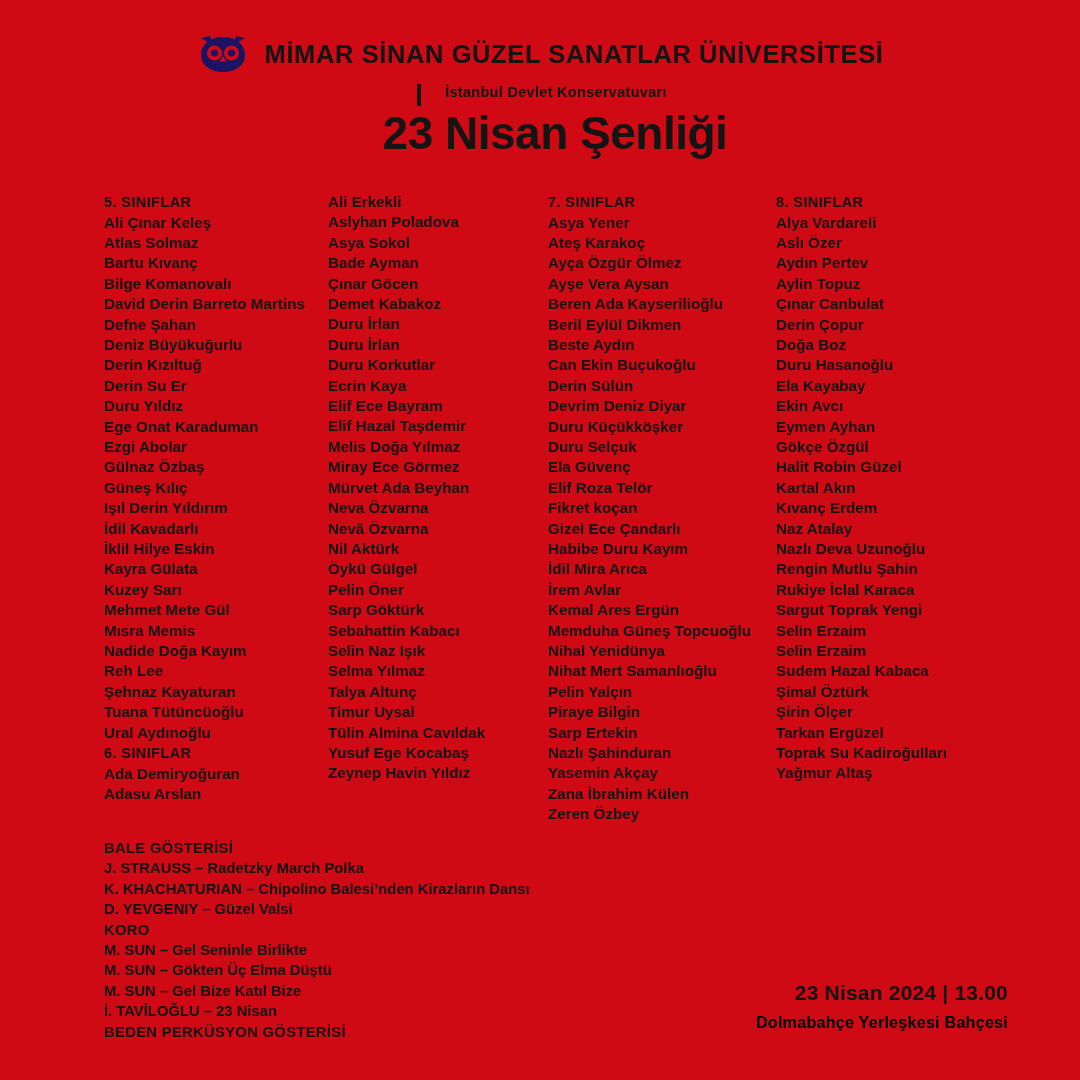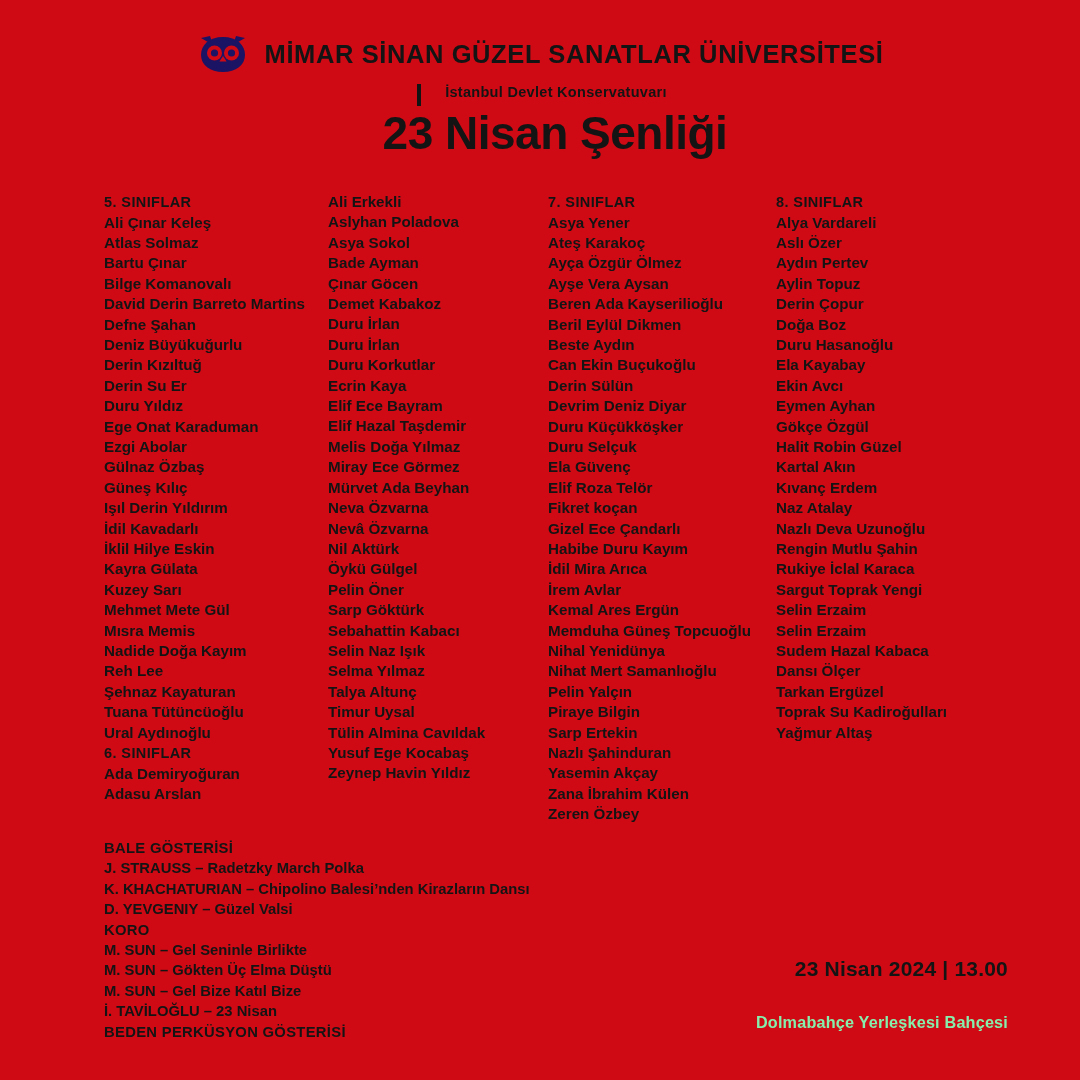--- a/index.html
+++ b/index.html
@@ -133,24 +133,24 @@
     text-align: left;
   }
   .footer-date {
     font-size: 21px;
     font-weight: bold;
     color: #141414;
     letter-spacing: 0.2px;
     text-align: right;
   }
   .footer-place {
-    margin-top: 32px;
+    margin-top: 8px;
     font-size: 16.2px;
     font-weight: bold;
-    color: #86efac;
+    color: #000000;
     letter-spacing: 0.2px;
   }
 </style>
 </head>
 <body>
 
 <div class="poster">
 
   <div class="header">
     <div class="brand-row">
@@ -176,21 +176,21 @@
     </div>
     <div class="poster-title">23 Nisan Şenliği</div>
   </div>
 
   <div class="columns">
 
     <div class="col col1">
       <div class="group-head">5. SINIFLAR</div>
       <div class="name">Ali Çınar Keleş</div>
       <div class="name">Atlas Solmaz</div>
-      <div class="name">Bartu Çınar</div>
+      <div class="name">Bartu Kıvanç</div>
       <div class="name">Bilge Komanovalı</div>
       <div class="name">David Derin Barreto Martins</div>
       <div class="name">Defne Şahan</div>
       <div class="name">Deniz Büyükuğurlu</div>
       <div class="name">Derin Kızıltuğ</div>
       <div class="name">Derin Su Er</div>
       <div class="name">Duru Yıldız</div>
       <div class="name">Ege Onat Karaduman</div>
       <div class="name">Ezgi Abolar</div>
       <div class="name">Gülnaz Özbaş</div>
@@ -277,39 +277,41 @@
       <div class="name">Zana İbrahim Külen</div>
       <div class="name">Zeren Özbey</div>
     </div>
 
     <div class="col col4">
       <div class="group-head">8. SINIFLAR</div>
       <div class="name">Alya Vardareli</div>
       <div class="name">Aslı Özer</div>
       <div class="name">Aydın Pertev</div>
       <div class="name">Aylin Topuz</div>
+      <div class="name">Çınar Canbulat</div>
       <div class="name">Derin Çopur</div>
       <div class="name">Doğa Boz</div>
       <div class="name">Duru Hasanoğlu</div>
       <div class="name">Ela Kayabay</div>
       <div class="name">Ekin Avcı</div>
       <div class="name">Eymen Ayhan</div>
       <div class="name">Gökçe Özgül</div>
       <div class="name">Halit Robin Güzel</div>
       <div class="name">Kartal Akın</div>
       <div class="name">Kıvanç Erdem</div>
       <div class="name">Naz Atalay</div>
       <div class="name">Nazlı Deva Uzunoğlu</div>
       <div class="name">Rengin Mutlu Şahin</div>
       <div class="name">Rukiye İclal Karaca</div>
       <div class="name">Sargut Toprak Yengi</div>
       <div class="name">Selin Erzaim</div>
       <div class="name">Selin Erzaim</div>
       <div class="name">Sudem Hazal Kabaca</div>
-      <div class="name">Dansı Ölçer</div>
+      <div class="name">Şimal Öztürk</div>
+      <div class="name">Şirin Ölçer</div>
       <div class="name">Tarkan Ergüzel</div>
       <div class="name">Toprak Su Kadiroğulları</div>
       <div class="name">Yağmur Altaş</div>
     </div>
 
   </div>
 
   <div class="program">
     <div class="prog-head">BALE GÖSTERİSİ</div>
     <div class="prog-item">J. STRAUSS – Radetzky March Polka</div>

